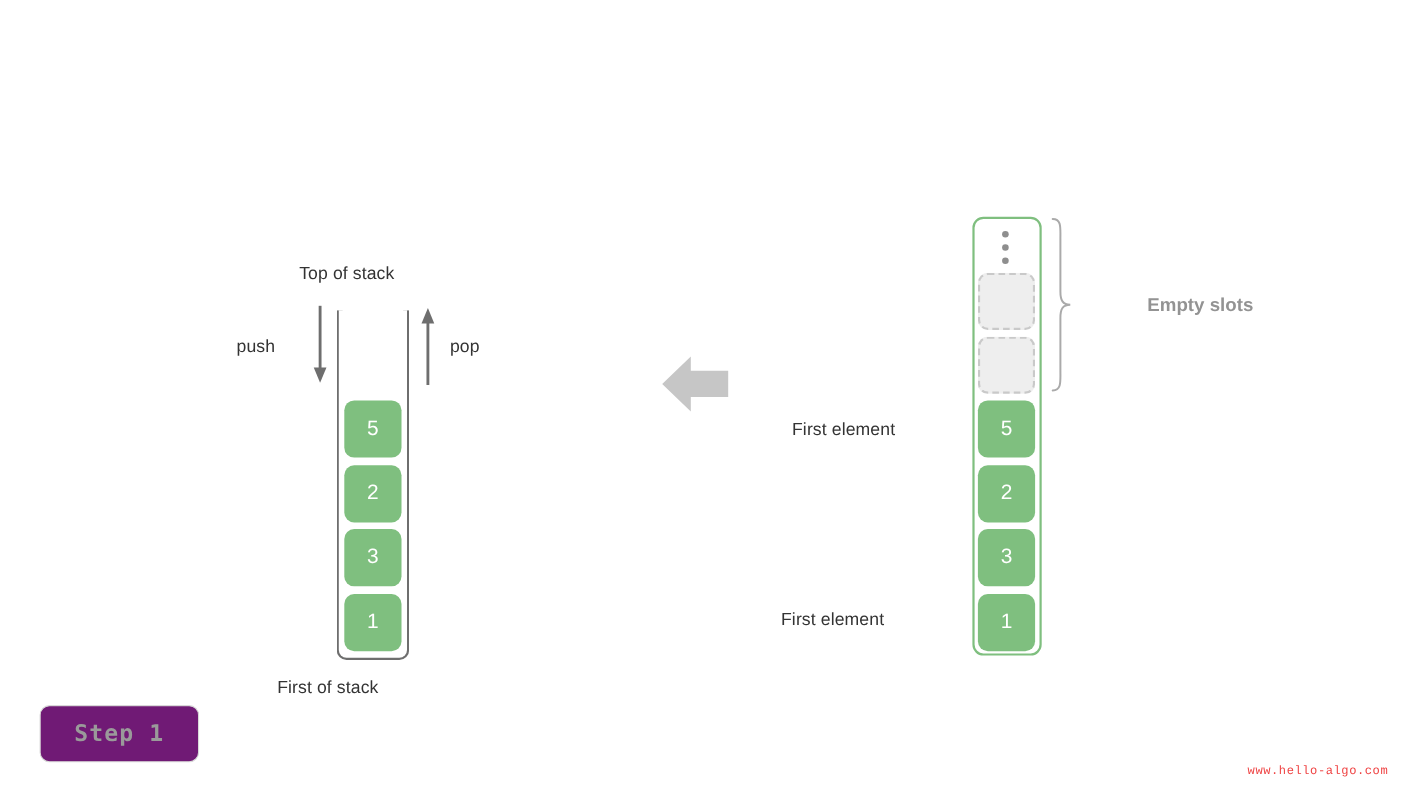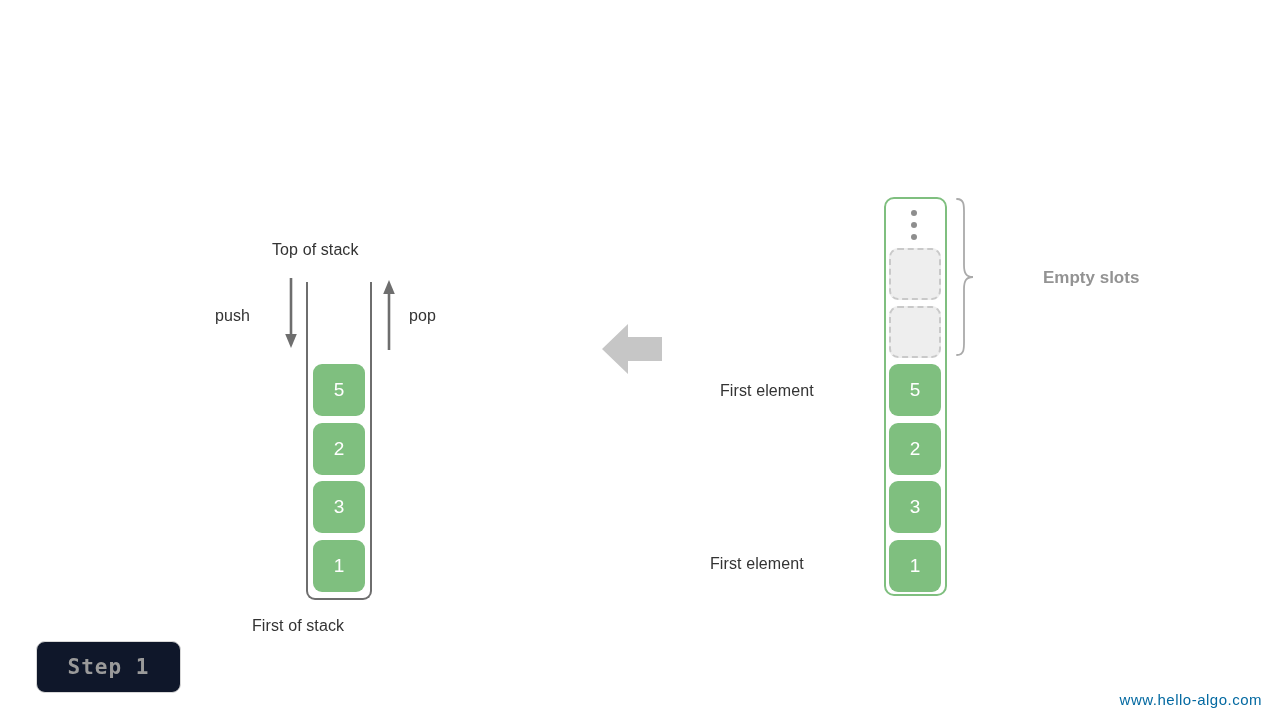--- a/index.html
+++ b/index.html
@@ -130,39 +130,39 @@
 
   
   .step-badge {
     position: absolute;
     left: 36px;
     top: 641px;
     width: 145px;
     height: 52px;
     border: 1.5px solid #d8d8d8;
     border-radius: 9px;
-    background: #0f172a;
+    background: #701a75;
     display: flex;
     align-items: center;
     justify-content: center;
     font-family: "DejaVu Sans Mono", monospace;
     font-size: 21px;
     font-weight: bold;
     color: #9a9a9a;
     letter-spacing: 1px;
     box-sizing: border-box;
   }
 
   .watermark {
     position: absolute;
     right: 18px;
     bottom: 12px;
-    font-family: Liberation Sans, sans-serif;
-    font-size: 15px;
-    color: #0369a1;
+    font-family: Liberation Mono, monospace;
+    font-size: 11px;
+    color: #ef4444;
     letter-spacing: 0.5px;
     white-space: nowrap;
   }
 </style>
 </head>
 <body>
 
 <div class="canvas">
 
   <div id="left-stack-group">

